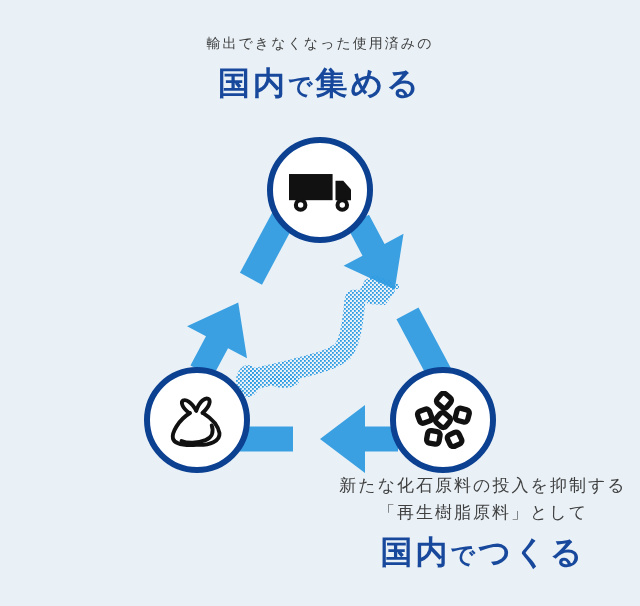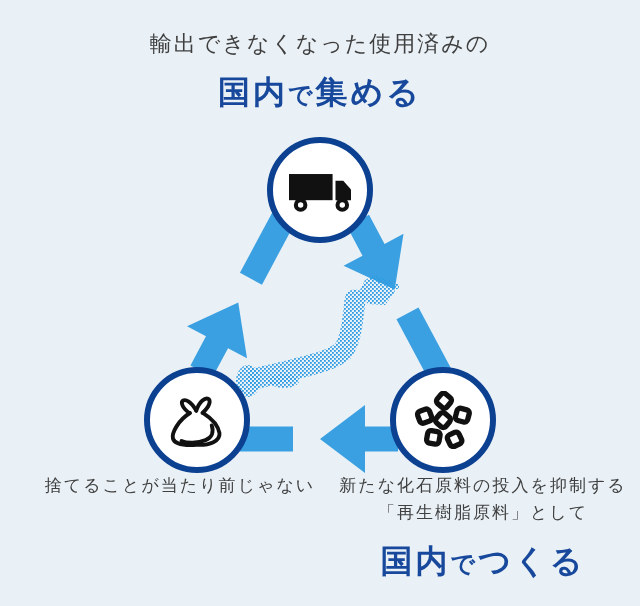--- a/index.html
+++ b/index.html
@@ -18,25 +18,25 @@
     background:var(--background);
     font-family:"Liberation Sans","DejaVu Sans",sans-serif;
   }
   .overlay{position:absolute;left:0;top:0;width:640px;height:606px;}
   .step{position:absolute;text-align:center;}
   .step .line{
     font-size:17px;line-height:27px;letter-spacing:2px;
     color:var(--body-text);white-space:nowrap;
   }
   .step-top{top:30px;left:0;width:640px;}
-  .step-top .line{font-size:22px;}
+  .step-top .line{font-size:14px;}
   .step-left{top:472px;left:10px;width:340px;}
   .step-right{top:472px;left:313px;width:340px;}
   .headline{
-    margin-top:14px;font-size:32px;font-weight:bold;letter-spacing:3px;
+    margin-top:5px;font-size:32px;font-weight:bold;letter-spacing:3px;
     color:var(--headline);white-space:nowrap;
   }
   .headline .particle{font-size:24px;}
   .node{
     position:absolute;width:94px;height:94px;border-radius:50%;
     background:var(--circle-fill);border:6px solid var(--circle-border);
     display:flex;align-items:center;justify-content:center;box-sizing:content-box;
   }
   .node-collect{left:267px;top:137px;}
   .node-use{left:144px;top:367px;}
@@ -79,21 +79,20 @@
       <ellipse cx="248" cy="381" rx="12" ry="16" fill="url(#halftone)"></ellipse>
     </g>
   </svg>
 
   <div class="step step-top">
     <div class="line">輸出できなくなった使用済みの</div>
     <div class="headline"><span>国内</span><span class="particle">で</span><span>集める</span></div>
   </div>
 
   <div class="step step-left">
-    <div class="line">捨てることが当たり前じゃない</div>
   </div>
 
   <div class="step step-right">
     <div class="line">新たな化石原料の投入を抑制する</div>
     <div class="line">「再生樹脂原料」として</div>
     <div class="headline"><span>国内</span><span class="particle">で</span><span>つくる</span></div>
   </div>
 
   <div class="node node-collect">
     <svg width="62" height="45" viewBox="0 0 64 46" aria-hidden="true">

